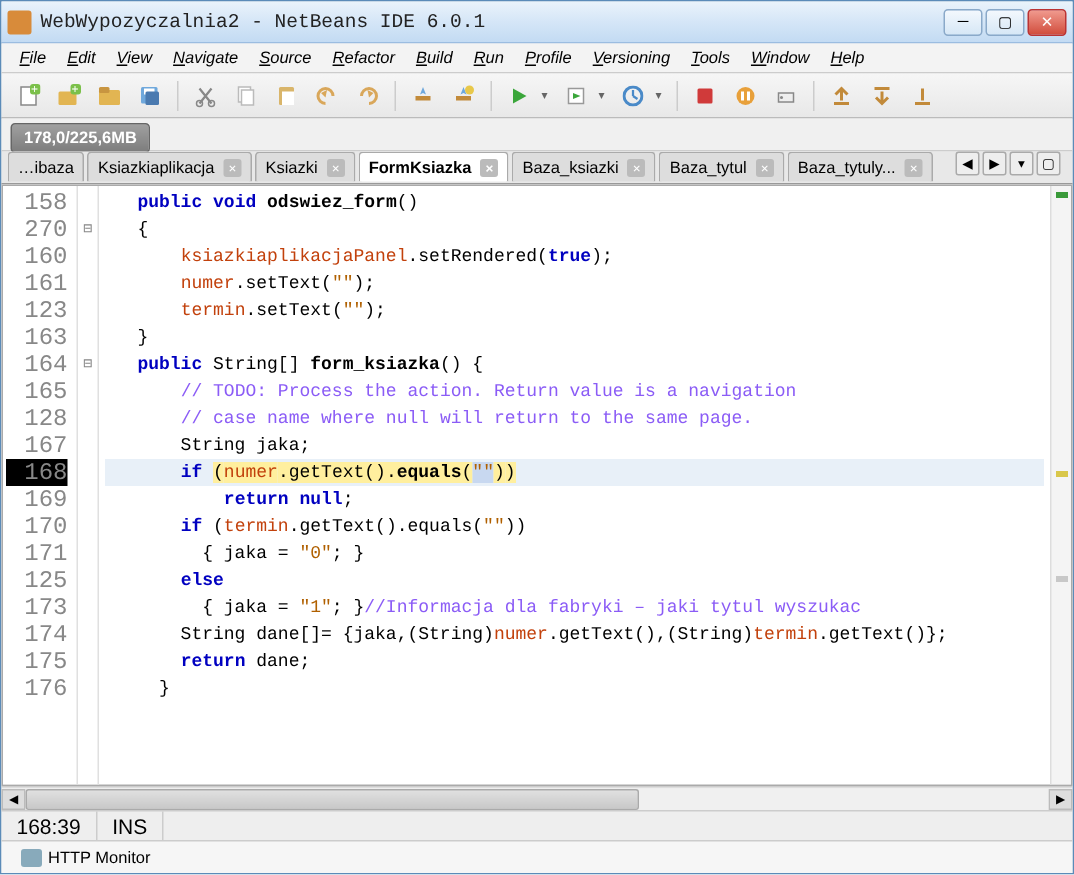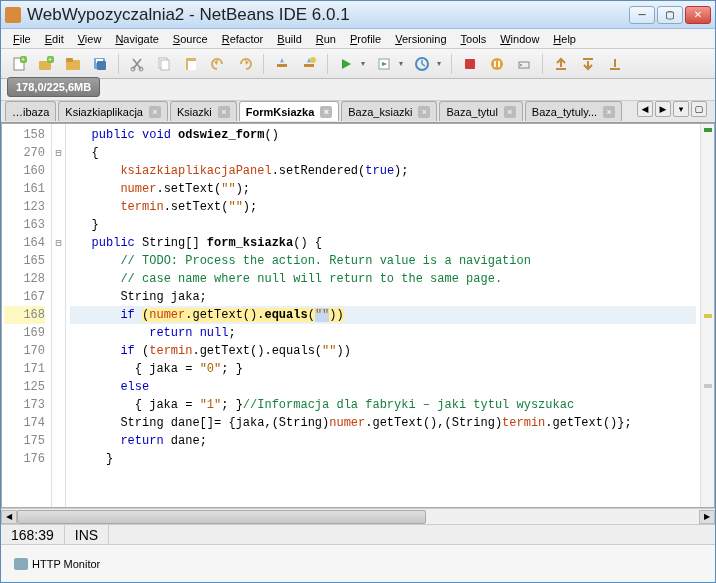--- a/index.html
+++ b/index.html
@@ -2,72 +2,72 @@
 <html><head>
 <meta charset="utf-8">
 <style>
 * { margin: 0; padding: 0; box-sizing: border-box; }
 body { font-family: Tahoma, Arial, sans-serif; font-size: 11px; background: #fff; width: 716px; height: 583px; overflow: hidden; }
 
 .window { width: 716px; height: 583px; border: 1px solid #5b8bb8; background: #f0f0f0; display: flex; flex-direction: column; }
 
 .titlebar { height: 28px; background: linear-gradient(#eaf3fb, #d5e6f7 50%, #c3dbf3); display: flex; align-items: center; padding: 0 4px; border-bottom: 1px solid #9bbce0; }
 .titlebar .icon { width: 16px; height: 16px; background: #d88b3a; margin-right: 6px; border-radius: 2px; }
-.titlebar .title { flex: 1; color: #222; font-size: 17px; }
+.titlebar .title { flex: 1; color: #222; font-size: 13px; font-family: Liberation Mono, monospace; }
 .titlebar .win-btns { display: flex; gap: 2px; }
 .titlebar .win-btn { width: 26px; height: 18px; border: 1px solid #8aa9c9; border-radius: 3px; background: linear-gradient(#f3f8fd, #d6e7f6); display: flex; align-items: center; justify-content: center; font-size: 10px; cursor: pointer; }
 .titlebar .win-btn.close { background: linear-gradient(#f09a8e, #d14d3d); border-color: #b33; color: #fff; }
 
 .menubar { height: 20px; background: #f3f3f3; display: flex; align-items: center; padding: 0 6px; gap: 2px; border-bottom: 1px solid #ccc; }
-.menubar .menu-item { padding: 2px 6px; cursor: pointer; }
+.menubar .menu-item { padding: 2px 6px; cursor: pointer; font-style: italic; }
 .menubar .menu-item .u { text-decoration: underline; }
 
 .toolbar { height: 30px; background: linear-gradient(#f6f6f6, #e8e8e8); border-bottom: 1px solid #bbb; display: flex; align-items: center; padding: 0 6px; gap: 3px; }
 .toolbar .tbtn { width: 24px; height: 24px; border: 1px solid transparent; border-radius: 3px; display: flex; align-items: center; justify-content: center; cursor: pointer; font-size: 14px; }
 .toolbar .sep { width: 1px; height: 20px; background: #ccc; margin: 0 3px; }
 .toolbar .drop { width: 8px; font-size: 8px; color: #666; }
 
-.memory-bar { height: 22px; padding: 3px 6px; display: flex; align-items: flex-end; border-bottom: 1px solid #ccc; background: #f0f0f0; }
+.memory-bar { height: 22px; padding: 3px 6px; display: flex; align-items: flex-start; border-bottom: 1px solid #ccc; background: #f0f0f0; }
 .memory-badge { background: linear-gradient(#a0a0a0, #7d7d7d); color: #fff; font-size: 11px; padding: 3px 8px; border-radius: 3px; font-weight: bold; border: 1px solid #666; }
 
 .tabs-row { height: 22px; display: flex; align-items: flex-start; background: #e8e8e8; border-bottom: 1px solid #999; padding: 0 4px; }
 .tab { display: flex; align-items: center; padding: 3px 6px; background: #ddd; border: 1px solid #aaa; border-bottom: none; margin-right: 2px; border-radius: 3px 3px 0 0; font-size: 11px; cursor: pointer; height: 20px; }
 .tab.active { background: #fff; font-weight: bold; }
 .tab .x { margin-left: 6px; width: 12px; height: 12px; background: #bbb; color: #fff; font-size: 9px; display: flex; align-items: center; justify-content: center; border-radius: 2px; cursor: pointer; }
 .tabs-nav { margin-left: auto; display: flex; gap: 2px; padding-right: 4px; }
 .tabs-nav .nav-btn { width: 16px; height: 16px; border: 1px solid #aaa; background: #eee; border-radius: 2px; display: flex; align-items: center; justify-content: center; font-size: 9px; cursor: pointer; }
 
 .editor-area { flex: 1; display: flex; background: #fff; border: 1px solid #aaa; margin: 0; overflow: hidden; position: relative; }
-.gutter { width: 50px; background: #fff; border-right: 1px solid #e0e0e0; text-align: right; padding: 2px 6px 2px 2px; color: #888; font-family: 'Courier New', monospace; font-size: 12px; line-height: 18px; }
+.gutter { width: 50px; background: #fff; border-right: 1px solid #e0e0e0; text-align: right; padding: 2px 6px 2px 2px; color: #888; font-family: 'Courier New', monospace; font-size: 16px; line-height: 18px; }
 .fold-gutter { width: 14px; background: #fff; border-right: 1px solid #e0e0e0; font-family: monospace; font-size: 10px; color: #888; line-height: 18px; text-align: center; padding-top: 2px; }
 .fold-mark { cursor: pointer; }
 .code { flex: 1; font-family: 'Courier New', monospace; font-size: 12px; line-height: 18px; padding: 2px 4px; white-space: pre; overflow: hidden; }
 .code .line { height: 18px; }
 .code .line.hl { background: #e8f0f8; }
 .error-stripe { width: 14px; background: #f4f4f4; border-left: 1px solid #ddd; position: relative; }
 .error-stripe .mark { position: absolute; right: 2px; width: 8px; height: 4px; }
 
-.kw { color: #0000c0; font-weight: normal; }
+.kw { color: #0000c0; font-weight: bold; }
 .id { color: #c2410c; }
 .method { color: #000; font-weight: bold; }
 .str { color: #b06000; }
-.cmt { color: #15803d; }
+.cmt { color: #8b5cf6; }
 .boldn { font-weight: bold; }
 .hly { background: #ffef9e; }
 .hlsel { background: #c8d8f0; }
 
 .hscroll { height: 16px; background: #eee; border-top: 1px solid #ccc; display: flex; align-items: center; }
 .hscroll .arrow { width: 16px; height: 14px; background: #ddd; border: 1px solid #bbb; display: flex; align-items: center; justify-content: center; font-size: 8px; cursor: pointer; }
 .hscroll .track { flex: 1; height: 14px; background: #f0f0f0; position: relative; }
 .hscroll .thumb { position: absolute; left: 0; width: 60%; height: 100%; background: linear-gradient(#e0e0e0,#c8c8c8); border: 1px solid #aaa; border-radius: 2px; }
 
 .statusbar { height: 20px; background: #eee; border-top: 1px solid #ccc; display: flex; align-items: center; font-size: 14px; }
 .statusbar .cell { padding: 0 10px; border-right: 1px solid #ccc; height: 100%; display: flex; align-items: center; }
 
-.bottom-panel { height: 38px; background: #f6f6f6; border-top: 1px solid #ccc; display: flex; padding: 0 6px; }
+.bottom-panel { height: 22px; background: #f6f6f6; border-top: 1px solid #ccc; display: flex; padding: 0 6px; }
 .bottom-panel .btn { display: flex; align-items: center; gap: 4px; padding: 2px 6px; border: 1px solid transparent; cursor: pointer; }
 .bottom-panel .btn .ico { width: 14px; height: 12px; background: #8ab; border-radius: 2px; }
 
 svg { display: block; }
 </style>
 </head>
 <body>
 
 <div class="window">
 
@@ -277,21 +277,21 @@
         <div>158</div>
         <div>270</div>
         <div>160</div>
         <div>161</div>
         <div>123</div>
         <div>163</div>
         <div>164</div>
         <div>165</div>
         <div>128</div>
         <div>167</div>
-        <div style="background: #fef9c3; font-family: Liberation Mono, monospace;">168</div>
+        <div style="background: #000000; font-family: Liberation Mono, monospace;">168</div>
         <div>169</div>
         <div>170</div>
         <div>171</div>
         <div>125</div>
         <div>173</div>
         <div>174</div>
         <div>175</div>
         <div>176</div>
       </div>
     <div class="fold-gutter">

